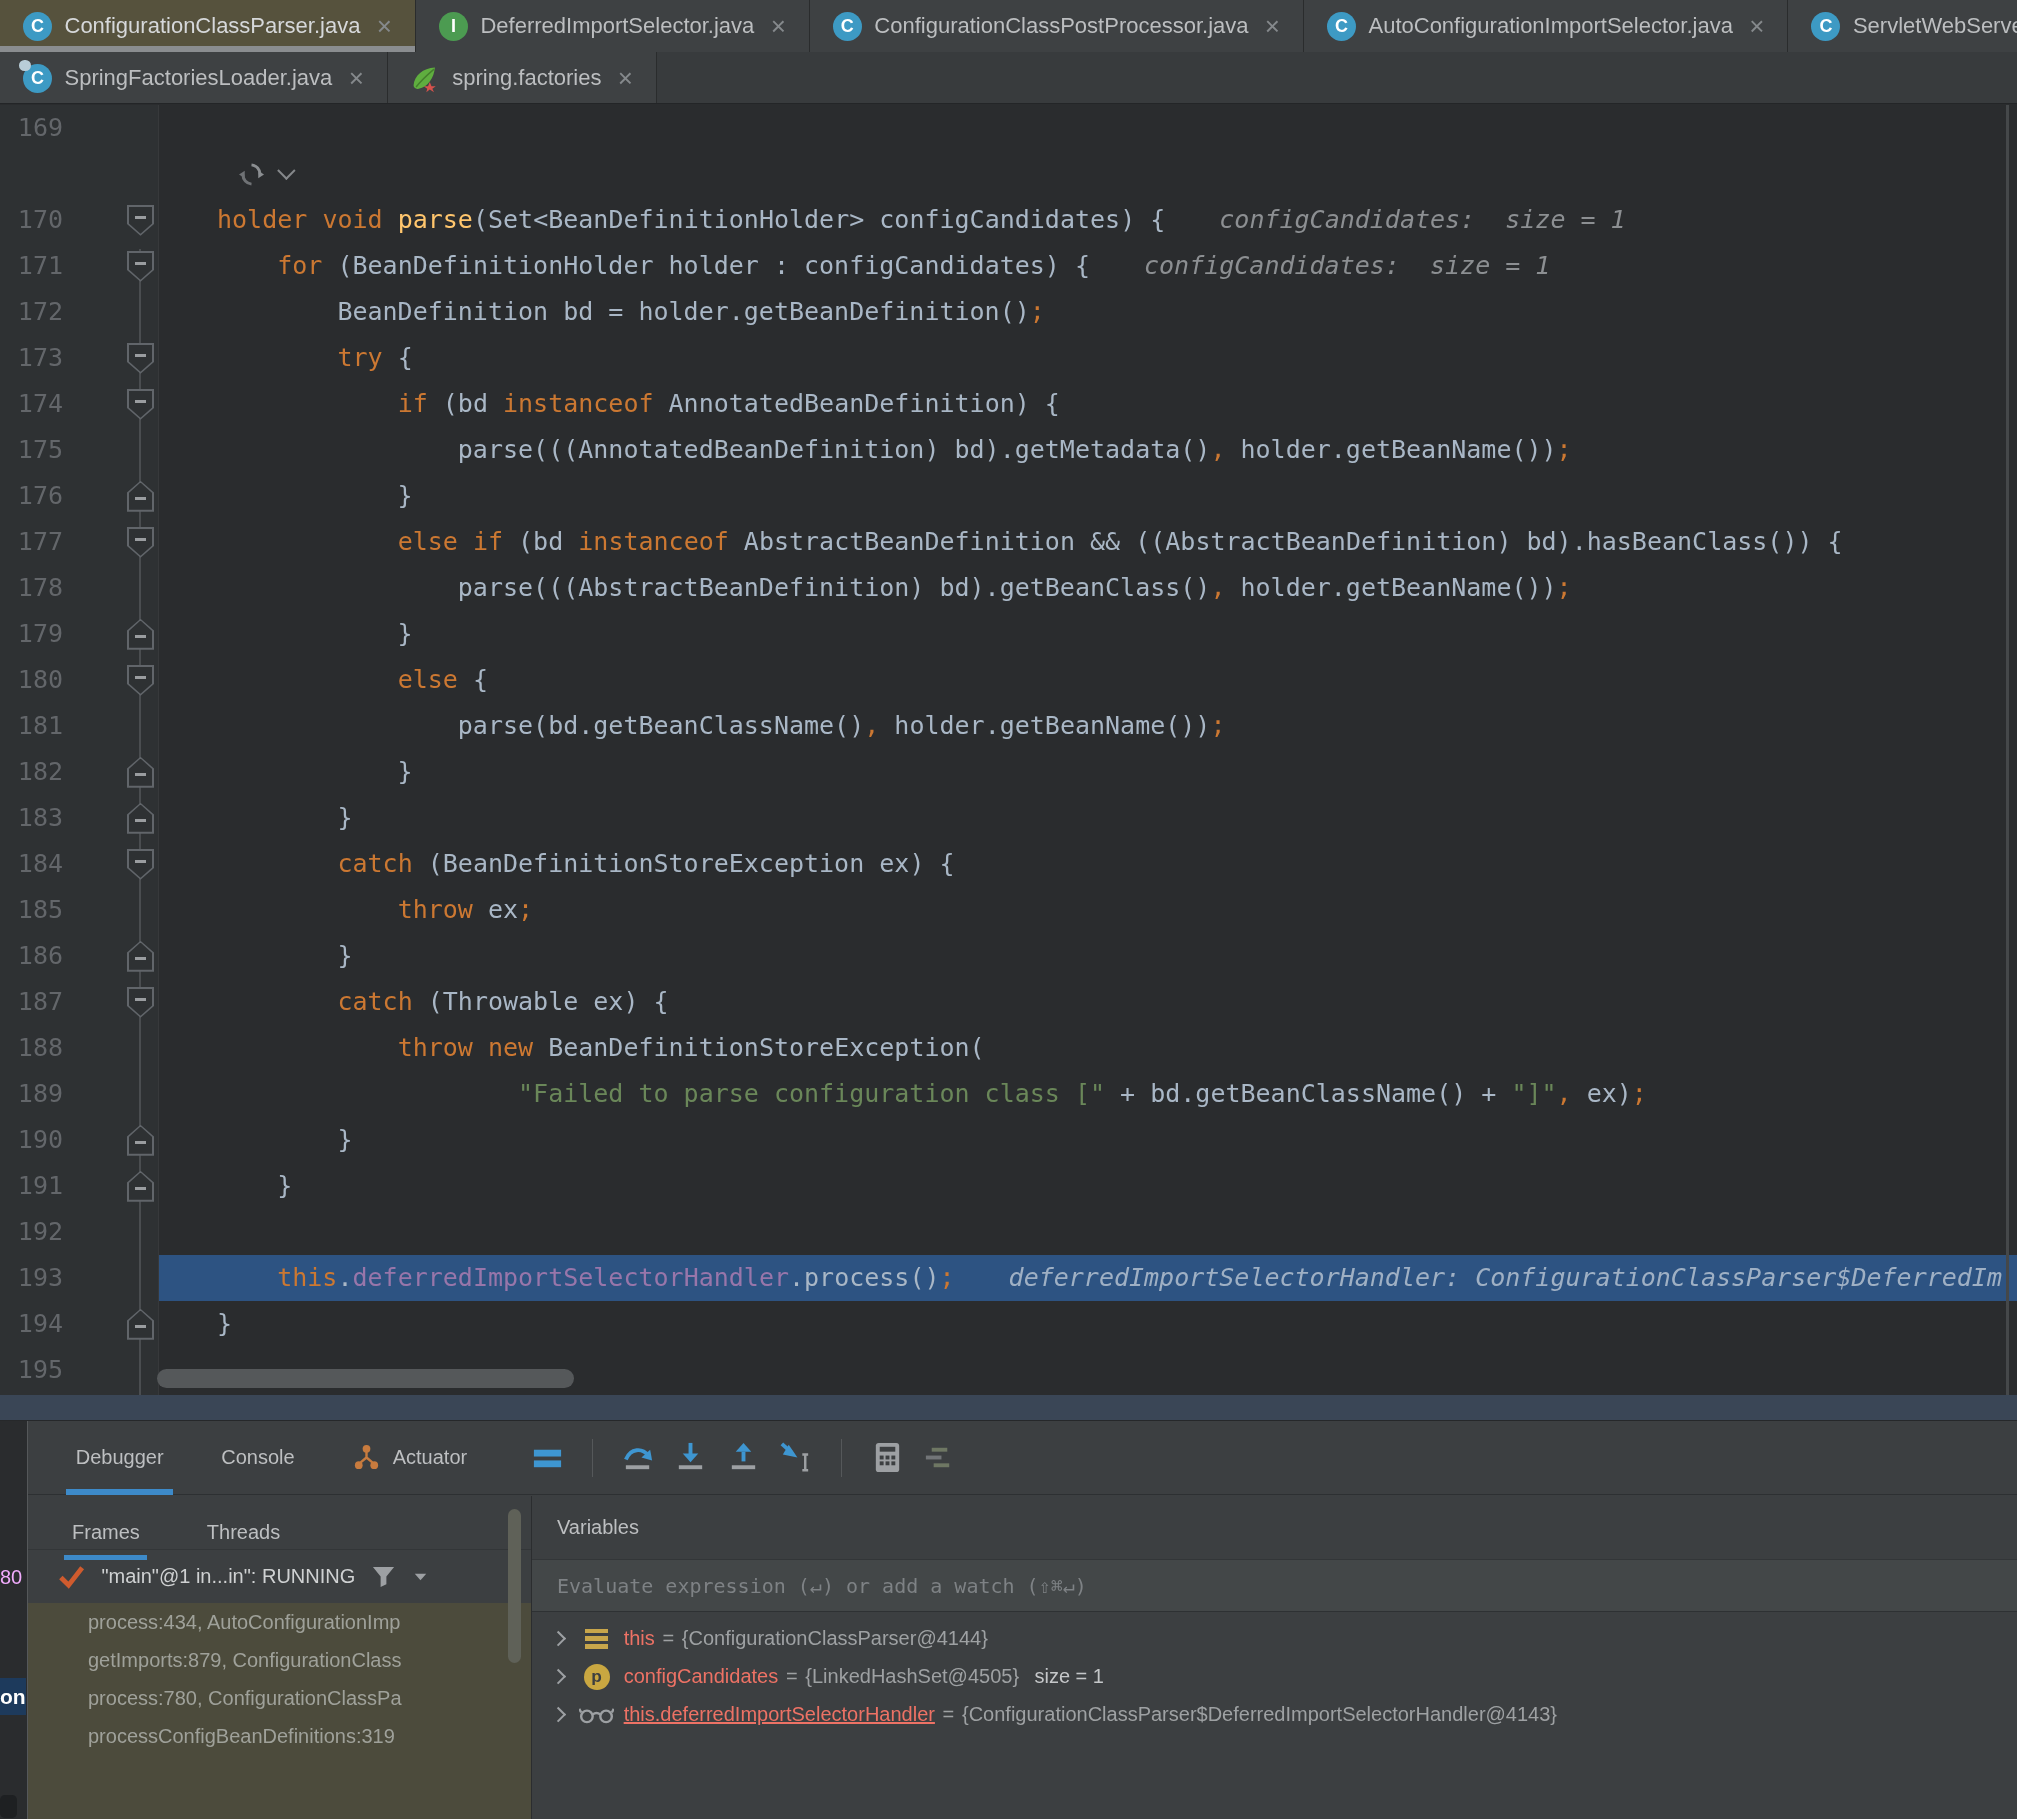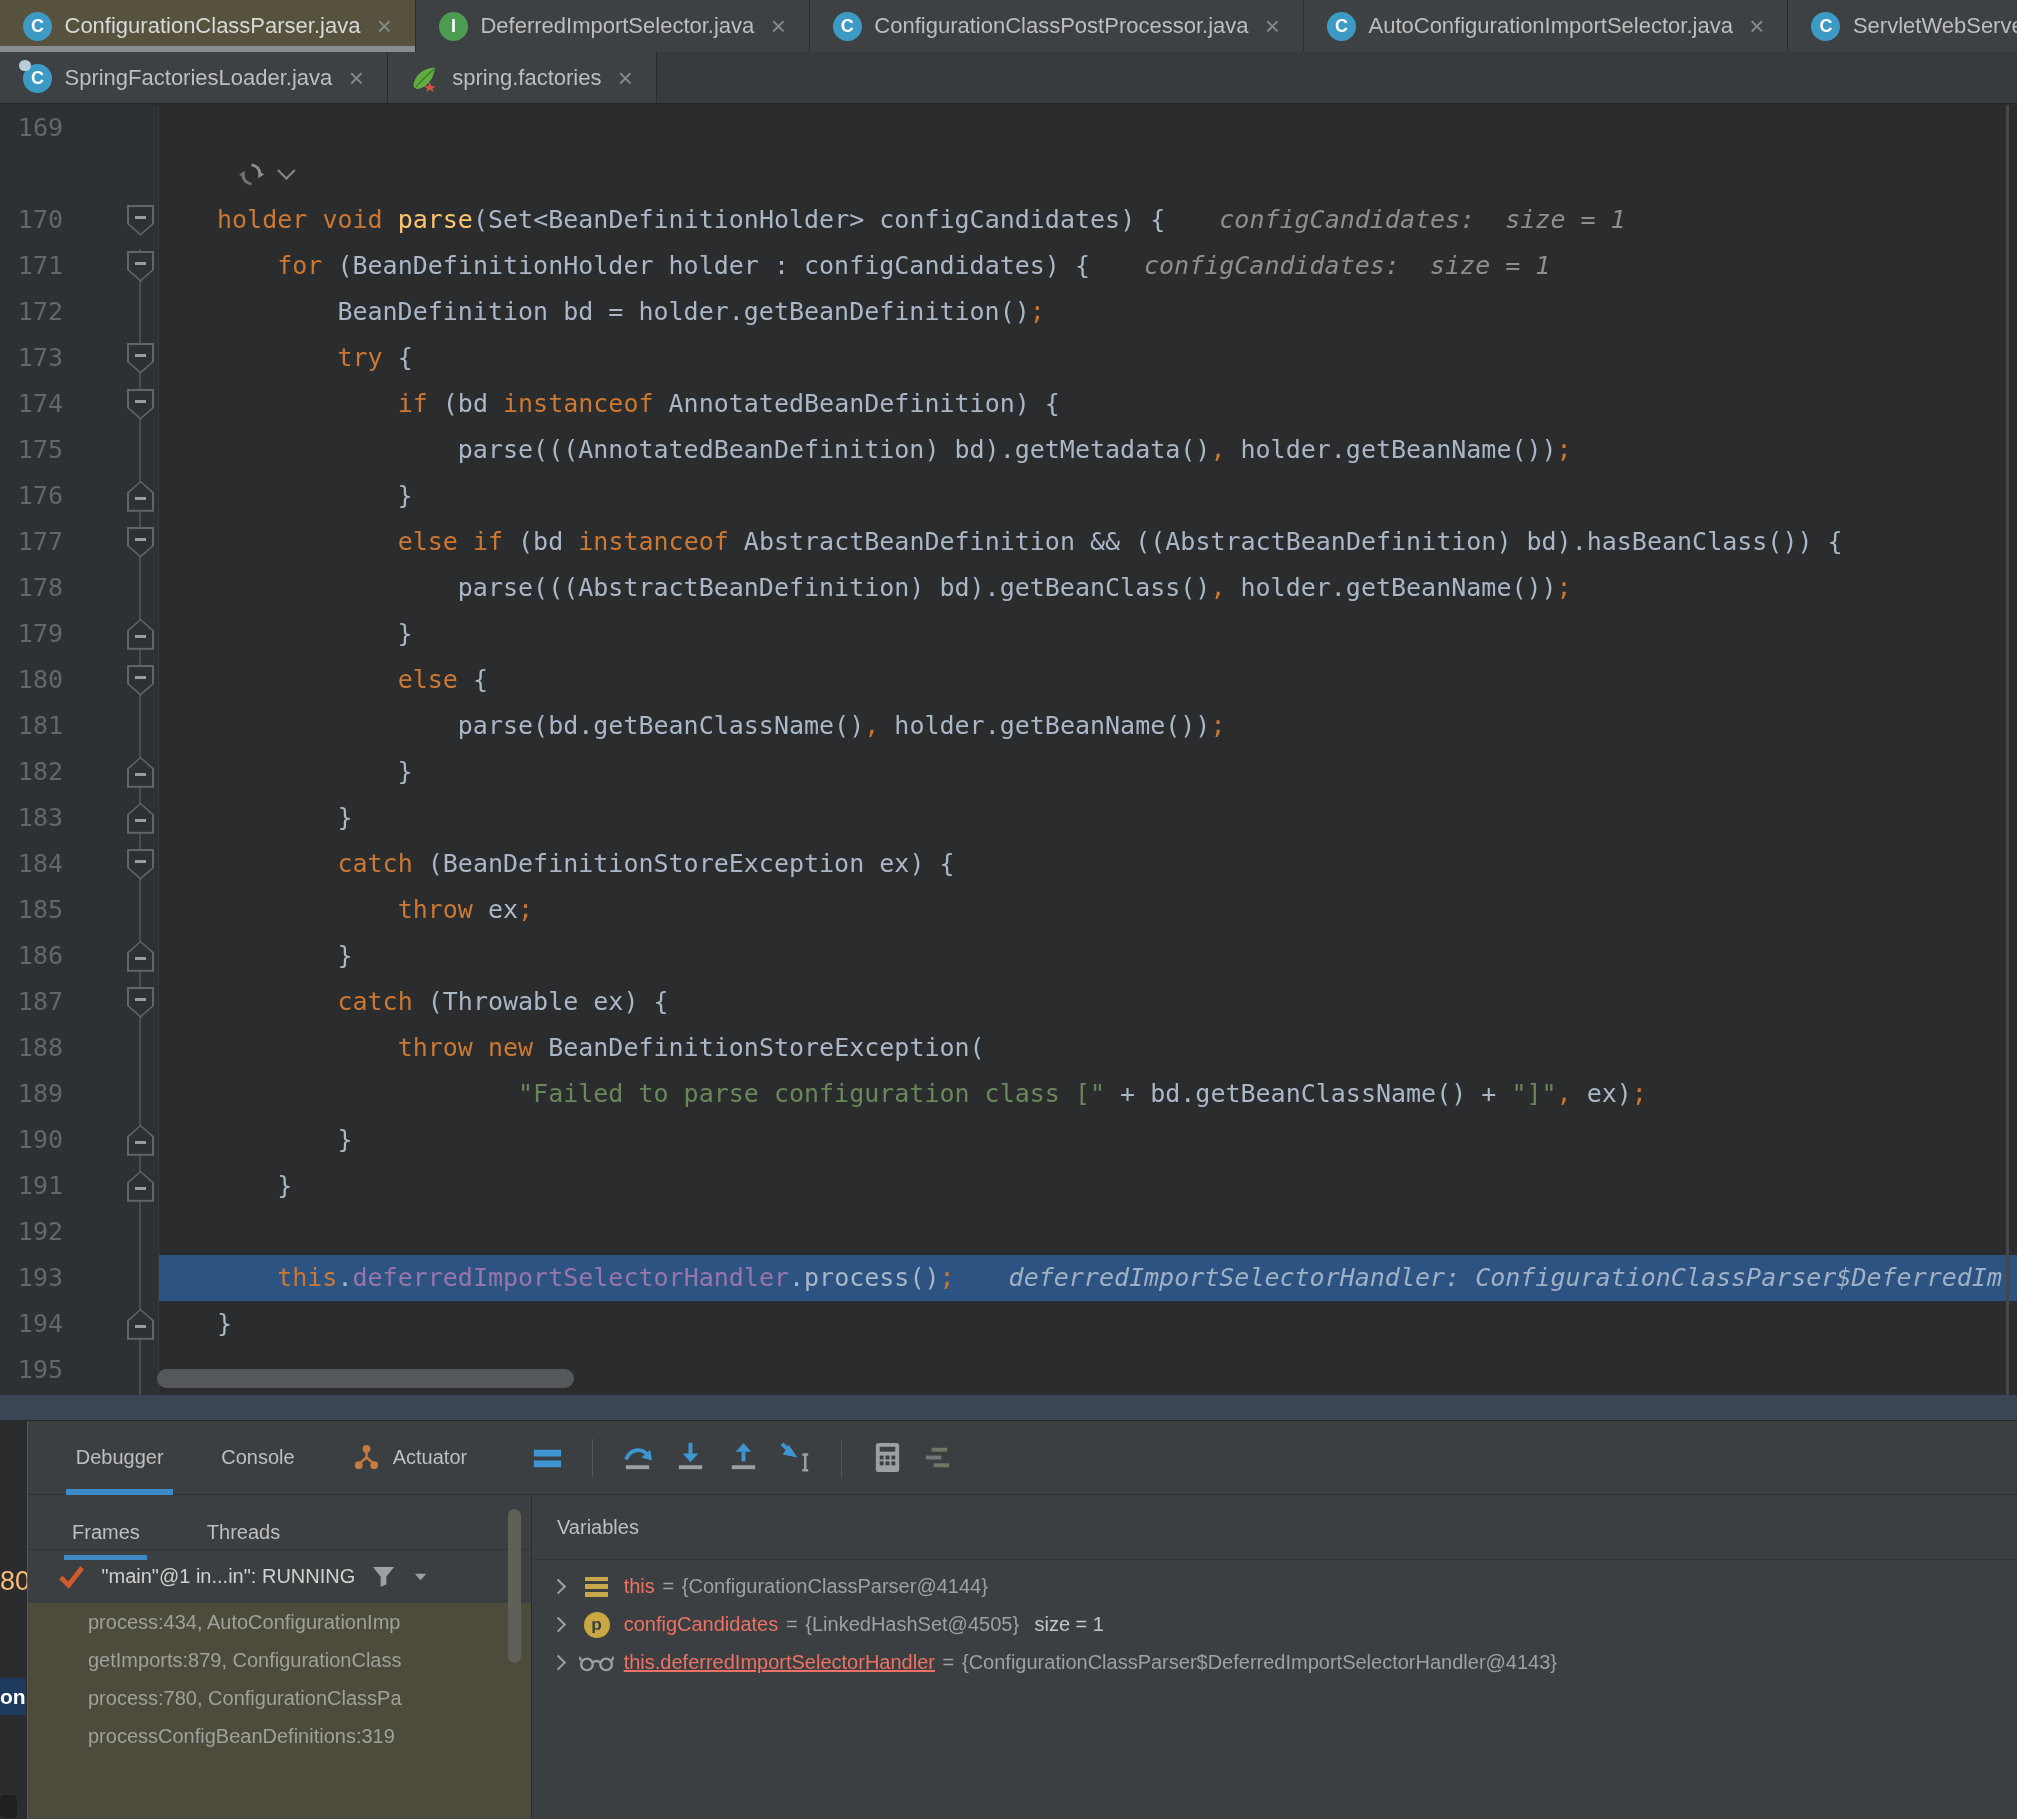--- a/index.html
+++ b/index.html
@@ -90,21 +90,21 @@
   .vname { color:#ed7265; } .vname.u { text-decoration:underline; }
   .veq { color:#9ea1a3; padding:0 7.7px; }
   .vval { color:#9ea1a3; }
   .vextra { color:#c5c7c9; margin-left:15.4px; }
   .this-bars { display:flex; flex-direction:column; gap:2.9px; }
   .this-bars i { display:block; width:23px; height:4.8px; background:#c8a64b; }
   .param-circ { width:26px; height:26px; border-radius:50%; background:#c9a741; color:#3b3e40;
     font-size:17.3px; font-weight:bold; display:flex; align-items:center; justify-content:center; }
 
   
-  .lfrag { position:absolute; color:#fdba74; font-size:27px; }
+  .lfrag { position:absolute; color:#f0abfc; font-size:20px; }
   #lfrag-chip { position:absolute; left:0; top:1678px; width:26px; height:37px; background:#1d3a5c;
     color:#fff; font-weight:bold; font-size:21px; display:flex; align-items:center; justify-content:flex-start; overflow:hidden; }
   #lfrag-sq { position:absolute; left:0; top:1795px; width:17.3px; height:23px; background:#1e2022; border-radius:4.8px; }
 
   .funnel { width:25px; height:25px; }
   svg { display:block; }
 </style>
 </head>
 <body>
 
@@ -542,20 +542,23 @@
             <div class="frow">
               <span>processConfigBeanDefinitions:319</span>
             </div>
           </div>
         <div id="fscroll"></div>
       </div>
 
       <div id="vars-panel">
         <div id="vars-header">
           <span>Variables</span>
+        </div>
+        <div id="eval-row">
+          <span>Evaluate expression (↵) or add a watch (⇧⌘↵)</span>
         </div>
         <div id="vars-list">
             <div class="vrow">
               <span class="chev"></span>
               <span class="vicon">
                 <span class="this-bars">
                   <i></i>
                   <i></i>
                   <i></i>
                 </span>

